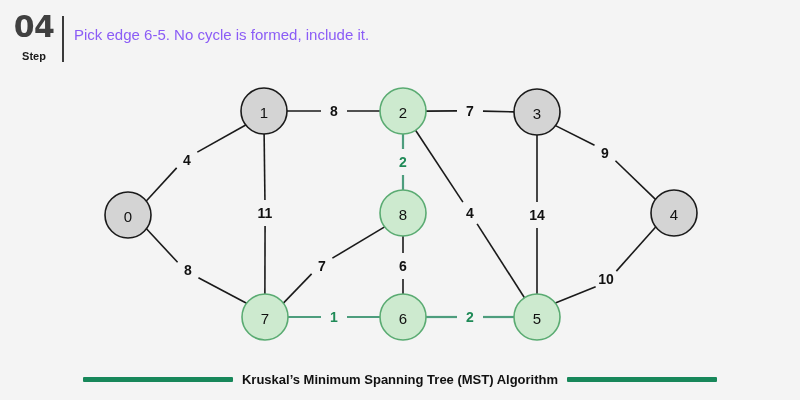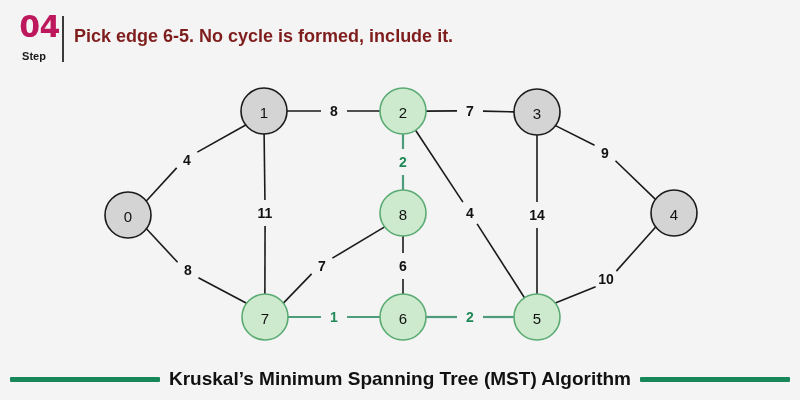--- a/index.html
+++ b/index.html
@@ -31,25 +31,24 @@
   .step-block {
     position: absolute;
     left: 8px;
     top: 12px;
     width: 52px;
     text-align: center;
   }
   .step-number {
     font-size: 30px;
     font-weight: 800;
-    color: #be185d;
+    color: #404040;
     line-height: 30px;
     letter-spacing: -0.5px;
     font-family: "DejaVu Sans", sans-serif;
-    text-align: right;
   }
   .step-label {
     font-size: 11px;
     font-weight: 700;
     color: #1a1a1a;
     line-height: 13px;
     margin-top: 8px;
     font-family: "Liberation Sans", sans-serif;
   }
   .header-divider {
@@ -57,25 +56,24 @@
     left: 62px;
     top: 16px;
     width: 2px;
     height: 46px;
     background: #3a3a3a;
   }
   .header-text {
     position: absolute;
     left: 74px;
     top: 26px;
-    font-size: 18px;
-    color: #7f1d1d;
+    font-size: 15px;
+    color: #8b5cf6;
     font-family: "Liberation Sans", sans-serif;
     white-space: nowrap;
-    font-weight: bold;
   }
 
   
   .graph-wrap {
     position: absolute;
     left: 0;
     top: 70px;
     width: 800px;
     height: 280px;
   }
@@ -126,21 +124,21 @@
   }
   .footer-rule {
     height: 5px;
     background: #17875a;
     border-radius: 1px;
   }
   .footer-rule.left { width: 150px; margin-right: 9px; }
   .footer-rule.right { width: 150px; margin-left: 9px; }
   .footer-title {
     font-family: "Liberation Sans", sans-serif;
-    font-size: 19px;
+    font-size: 13px;
     font-weight: 700;
     color: #111111;
     white-space: nowrap;
   }
 </style>
 </head>
 <body>
 
 <div id="root">
 

